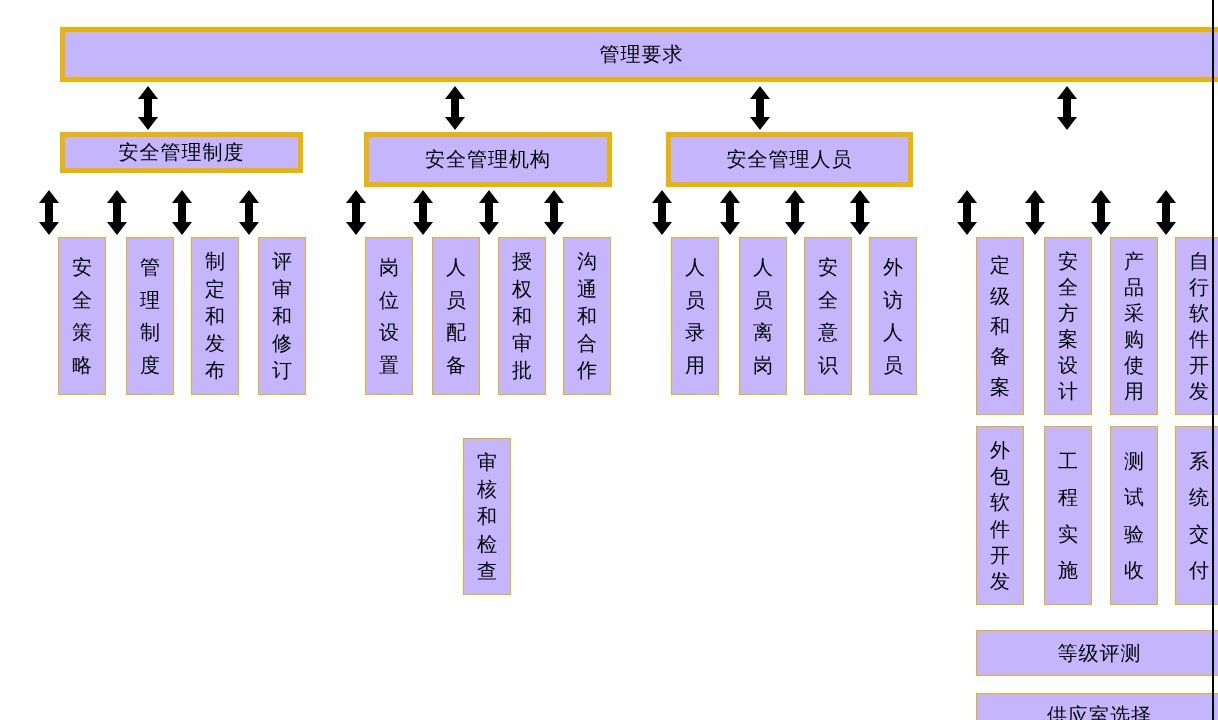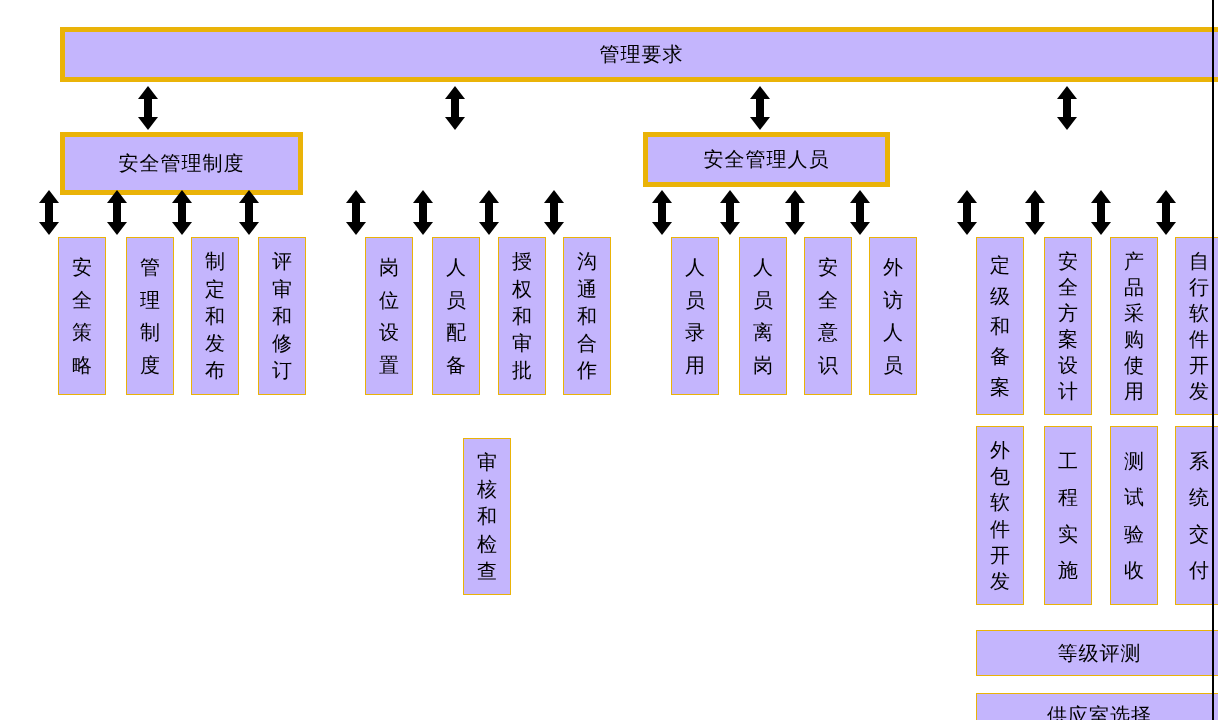--- a/index.html
+++ b/index.html
@@ -49,24 +49,27 @@
       <div class="head-up"></div>
       <div class="shaft"></div>
       <div class="head-down"></div>
     </div>
   <div class="darrow" style="left:1056px;top:86px;height:44px;">
       <div class="head-up"></div>
       <div class="shaft"></div>
       <div class="head-down"></div>
     </div>
 
-  <div class="box" style="left:27px;top:132px;width:243px;height:63px;">
+  <div class="box" style="left:27px;top:132px;width:243px;height:41px;">
     <span>安全管理制度</span>
   </div>
-  <div class="box" style="left:610px;top:132px;width:247px;height:55px;">
+  <div class="box" style="left:331px;top:132px;width:248px;height:55px;">
+    <span>安全管理机构</span>
+  </div>
+  <div class="box" style="left:633px;top:132px;width:247px;height:55px;">
     <span>安全管理人员</span>
   </div>
 
   <div class="darrow" style="left:38px;top:190px;height:45px;">
       <div class="head-up"></div>
       <div class="shaft"></div>
       <div class="head-down"></div>
     </div>
   <div class="darrow" style="left:106px;top:190px;height:45px;">
       <div class="head-up"></div>

